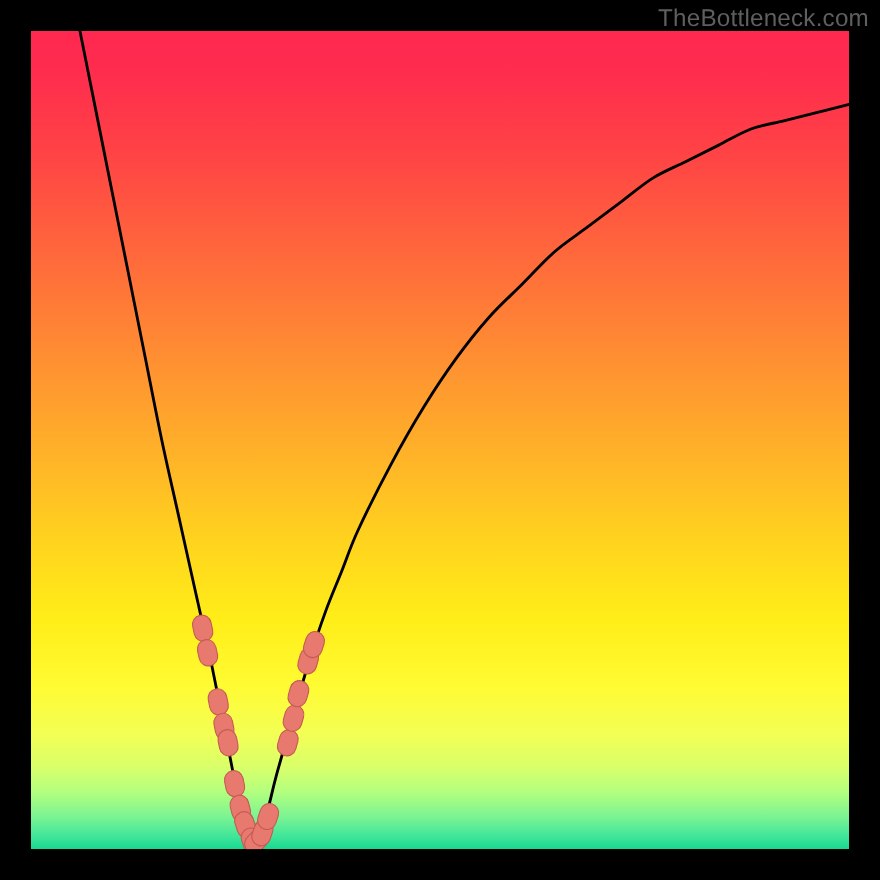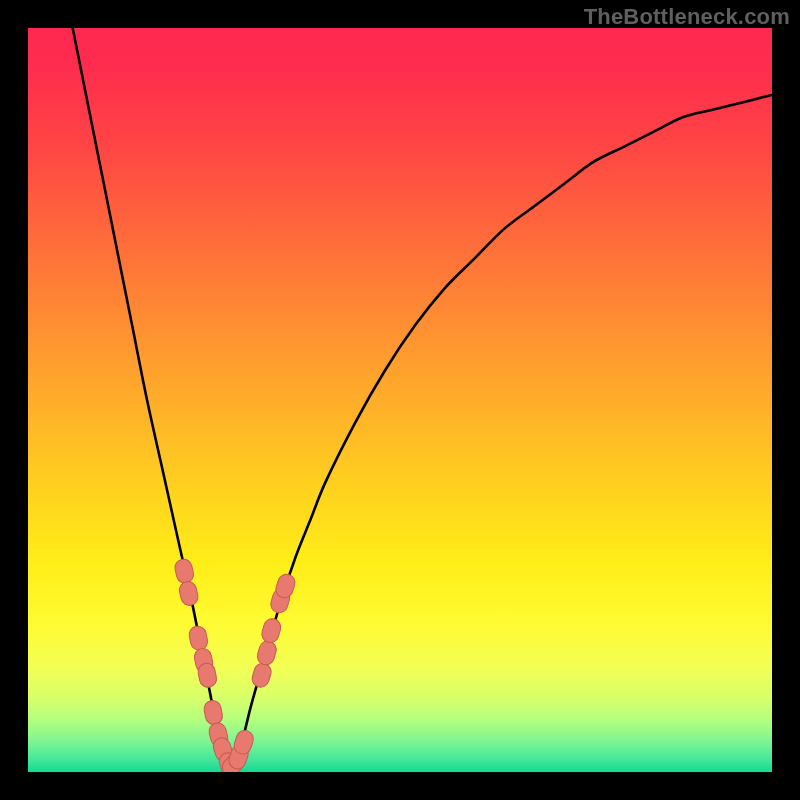--- a/index.html
+++ b/index.html
@@ -27,21 +27,21 @@
   }
   .gradient-bg {
     position: absolute;
     inset: 0;
   }
   .watermark {
     position: absolute;
     top: 4px;
     right: 10px;
     font-size: 22px;
-    font-weight: 700;
+    font-weight: 400;
     color: #5f5f5f;
     letter-spacing: 0.2px;
     user-select: none;
   }
   svg.curve {
     position: absolute;
     inset: 0;
   }
 </style>
 </head>

